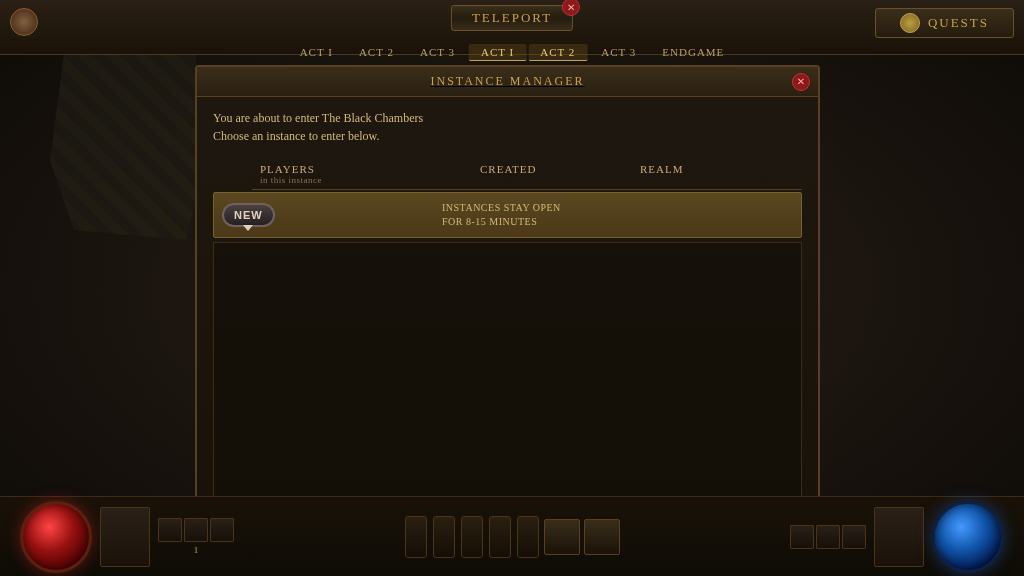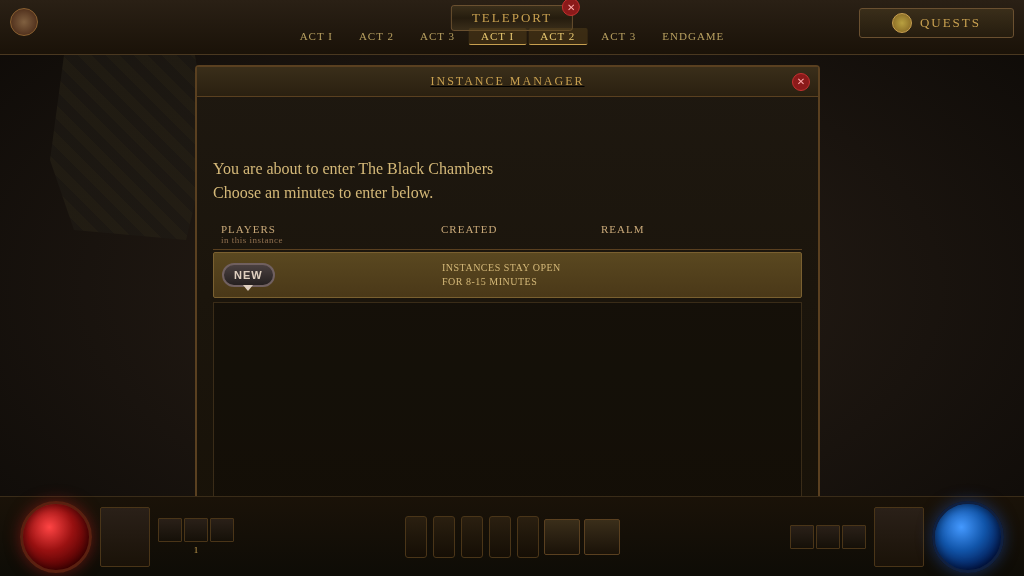--- a/index.html
+++ b/index.html
@@ -85,21 +85,21 @@
       align-items: center;
       justify-content: center;
       color: #ffaaaa;
       font-size: 10px;
       cursor: pointer;
     }
 
     
     .act-tabs {
       position: absolute;
-      top: 28px;
+      top: 44px;
       left: 50%;
       transform: translateX(-50%);
       display: flex;
       gap: 2px;
     }
 
     .act-tab {
       padding: 2px 12px;
       font-size: 11px;
       color: #b8a060;
@@ -116,21 +116,21 @@
     }
 
     
     .quests-btn {
       position: absolute;
       top: 8px;
       right: 10px;
       background: linear-gradient(180deg, #3a2e1a 0%, #251c0e 100%);
       border: 1px solid #6a5030;
       border-radius: 3px;
-      padding: 4px 32px;
+      padding: 4px 24px;
       color: #c8a050;
       font-size: 13px;
       letter-spacing: 2px;
       text-transform: uppercase;
       display: flex;
       align-items: center;
       gap: 8px;
       cursor: pointer;
       font-family: Liberation Serif, serif;
     }
@@ -203,32 +203,32 @@
       cursor: pointer;
     }
 
     
     .modal-body {
       padding: 12px 16px;
     }
 
     .modal-description {
       color: #d4b878;
-      font-size: 16px;
+      font-size: 12px;
       line-height: 1.5;
       margin-bottom: 14px;
-      margin-top: 48px;
     }
 
     .table-header {
       display: grid;
       grid-template-columns: 220px 160px 130px 110px;
       padding: 4px 8px;
       border-bottom: 1px solid #5a4020;
       margin-bottom: 2px;
+      margin-left: 39px;
     }
 
     .col-header {
       color: #c8a878;
       font-size: 11px;
       text-transform: uppercase;
       letter-spacing: 1px;
     }
 
     .col-header .sub {
@@ -465,21 +465,21 @@
   <div class="corner-deco br"></div>
 
   <div class="modal-header">
     <span class="modal-title">Instance Manager</span>
     <div class="modal-close">✕</div>
   </div>
 
   <div class="modal-body">
     <div class="modal-description">
       <div>You are about to enter The Black Chambers</div>
-      <div>Choose an minutes to enter below.</div>
+      <div>Choose an instance to enter below.</div>
     </div>
 
     <div class="table-header">
       <div class="col-header">
         <span>Players</span>
         <span class="sub">In this instance</span>
       </div>
       <div class="col-header">
         <span>Created</span>
       </div>

